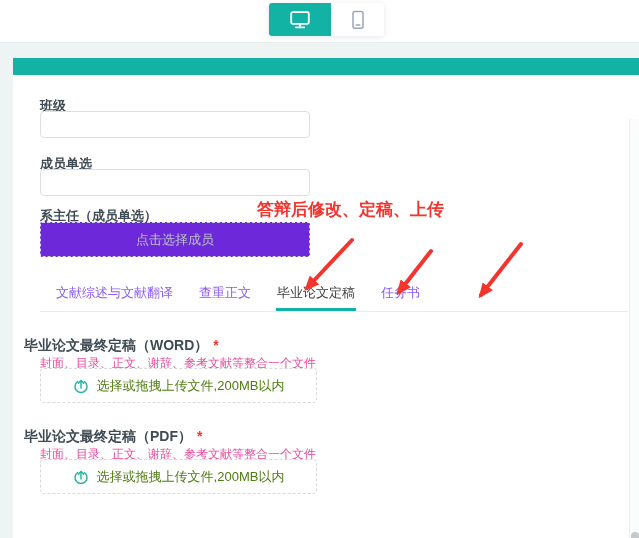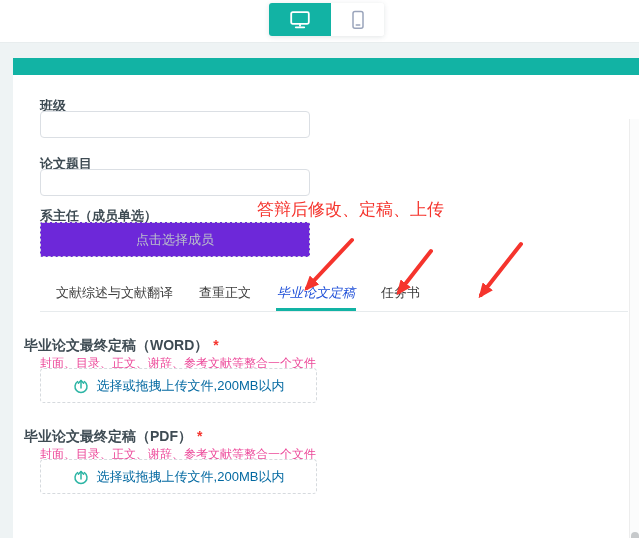--- a/index.html
+++ b/index.html
@@ -25,35 +25,35 @@
   .f-label { position:absolute; left:27px; font-size:13px; font-weight:600; color:#3e4b53; }
   .f-input { position:absolute; left:27px; width:270px; height:27px; border:1px solid #dbdfe4;
     border-radius:4px; background:#fff; font-size:13px; color:#333; padding:0 8px; outline:none; }
   .picker { position:absolute; left:27px; width:270px; height:35px; border:1px dashed #d6dade;
     border-radius:2px; background:#6d28d9; display:flex; align-items:center; justify-content:center;
     font-size:13px; color:#bcc3c9; cursor:pointer; }
 
   
   .tabs { position:absolute; left:27px; top:226px; width:588px; height:28px;
     border-bottom:1px solid #e7ebed; display:flex; align-items:flex-end; padding-left:15px; }
-  .tab { font-size:13px; color:#404040; margin-right:24px; padding:0 1px 9px 1px;
+  .tab { font-size:13px; color:#8b5cf6; margin-right:24px; padding:0 1px 9px 1px;
     cursor:pointer; white-space:nowrap; }
-  .tab.active { color:#1d4ed8; border-bottom:3px solid #12b3a4; padding-bottom:6px;font-style:italic; }
+  .tab.active { color:#404040; border-bottom:3px solid #12b3a4; padding-bottom:6px; }
 
   
   .sec-title { position:absolute; left:11px; font-size:14px; font-weight:600; color:#3e4b53; }
   .req { color:#f5342d; margin-left:5px; font-weight:600; }
   .sec-hint { position:absolute; left:27px; font-size:12px; color:#ec4899; }
   .upload { position:absolute; left:27px; width:277px; height:35px; border:1px dashed #d6dade;
     border-radius:4px; background:#fff; display:flex; align-items:center; justify-content:center;
     gap:8px; cursor:pointer; }
-  .upload span { font-size:13px; color:#0369a1; }
+  .upload span { font-size:13px; color:#4d7c0f; }
 
   
-  .note { position:absolute; color:#f5342d; font-weight:400; line-height:21px; }
+  .note { position:absolute; color:#f5342d; font-weight:700; line-height:21px; }
   .note1 { left:244px; top:141px; font-size:17px; }
   .note2 { left:360px; top:268px; width:262px; font-size:17px; text-align:center; }
   .arrows { position:absolute; left:0; top:0; width:639px; height:538px; pointer-events:none; }
 
   
   .sb-track { position:absolute; left:629px; top:76px; width:10px; height:462px;
     background:#fbfcfc; border-left:1px solid #ededed; }
   .sb-thumb { position:absolute; left:1px; top:413px; width:8px; height:49px;
     background:#c6c9cb; border-radius:4px; cursor:pointer; }
 </style>
@@ -80,21 +80,21 @@
     </div>
   </div>
 
   <div class="page">
     <div class="card">
       <div class="card-header"></div>
 
       <div class="f-label" style="top:39px">班级</div>
       <input class="f-input" style="top: 53px;" type="text" value="">
 
-      <div class="f-label" style="top:97px">论文题目</div>
+      <div class="f-label" style="top:97px">成员单选</div>
       <input class="f-input" style="top: 111px;" type="text" value="">
 
       <div class="f-label" style="top:149px">系主任（成员单选）</div>
       <div class="picker" style="top:164px">
         <span>点击选择成员</span>
       </div>
 
       <div class="tabs">
         <div class="tab">文献综述与文献翻译</div>
         <div class="tab">查重正文</div>

